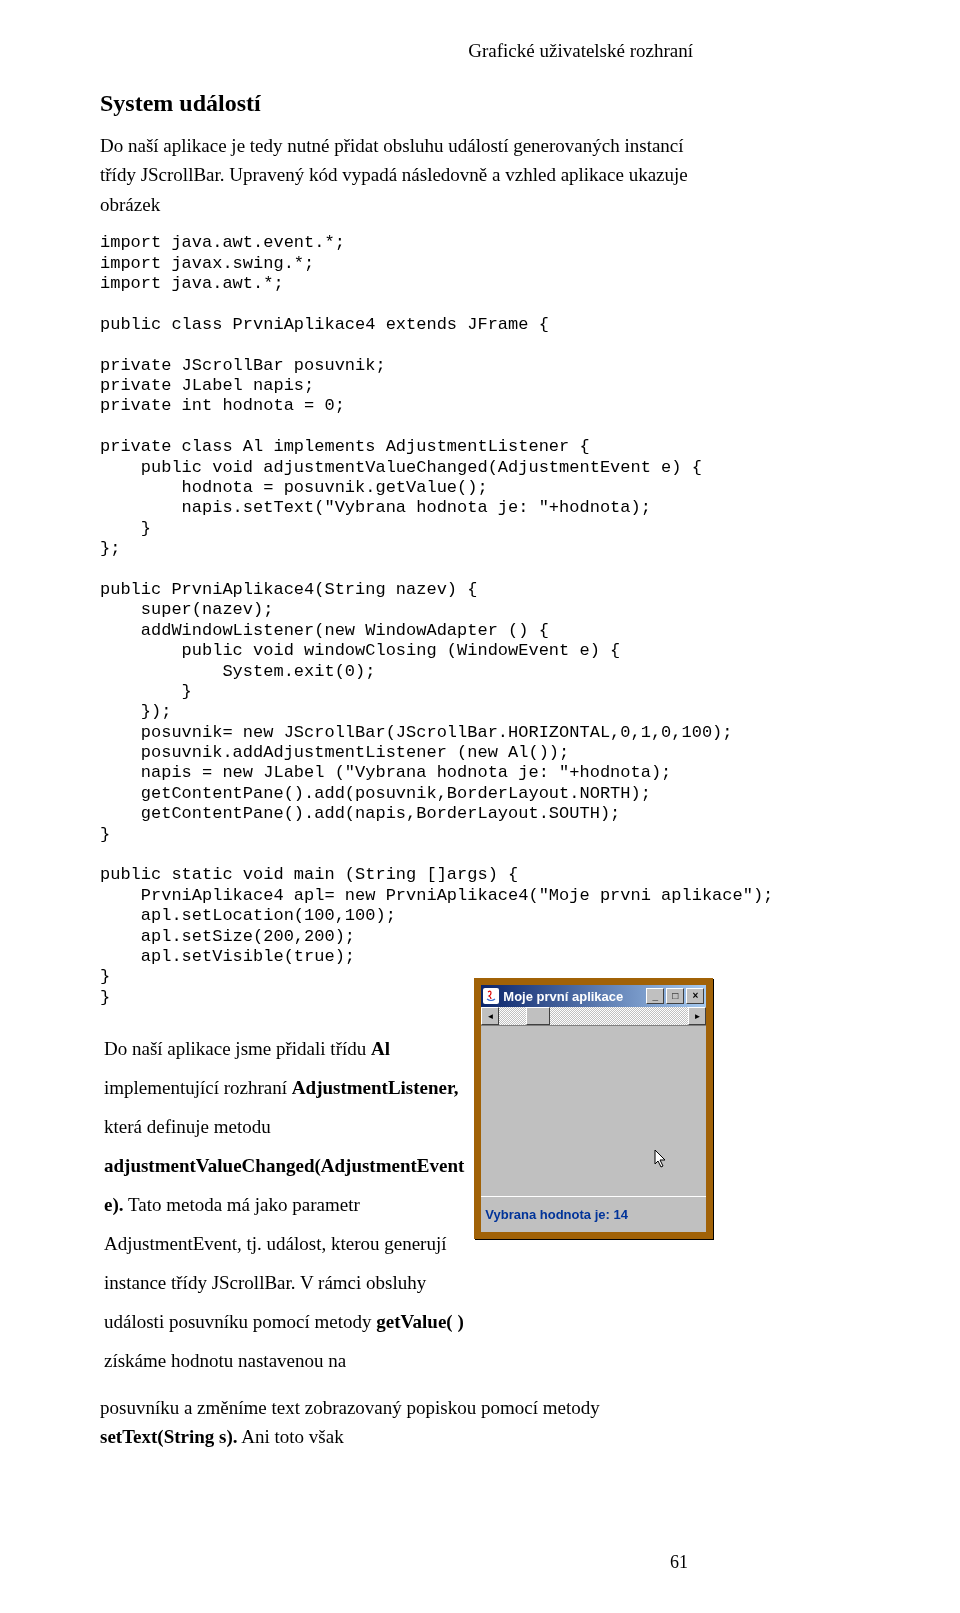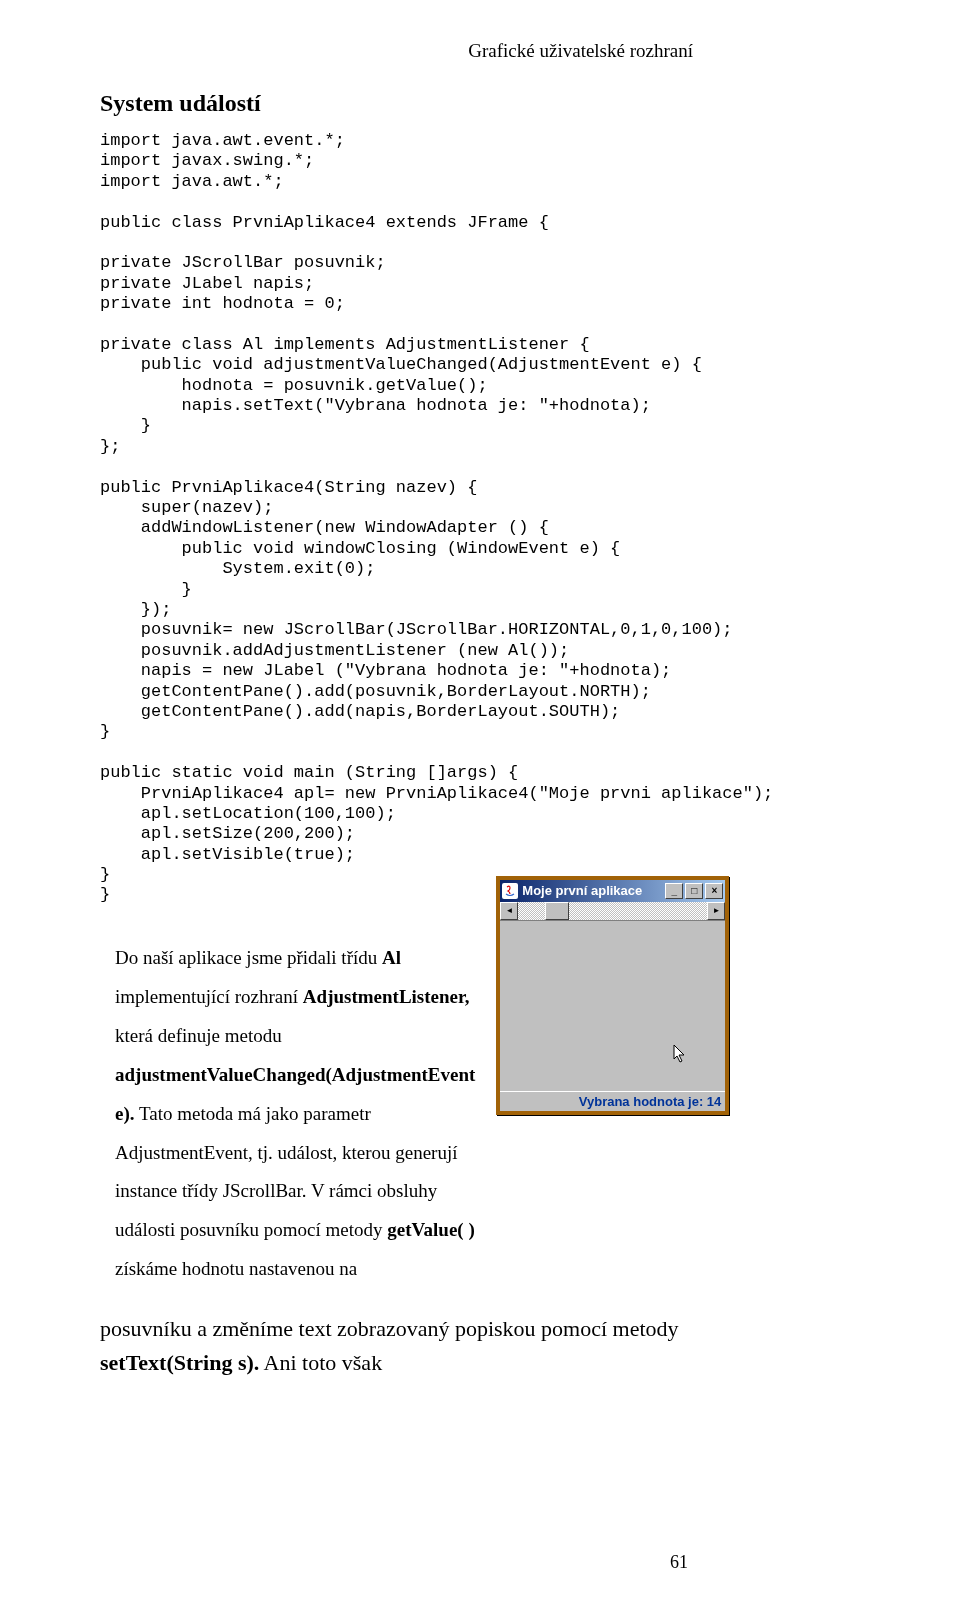--- a/index.html
+++ b/index.html
@@ -42,26 +42,26 @@
   .two-col {
     display: flex;
     align-items: flex-start;
     gap: 6px;
   }
   .two-col .left {
     flex: 1 1 auto;
   }
   .two-col .left p.body {
     line-height: 2.05;
-    margin: 15px;
+    margin: 4px;
   }
   .app-window {
     width: 225px;
     flex: 0 0 225px;
-    border: 4px solid #a16207;
+    border: 7px solid #a16207;
     background: #c0c0c0;
     font-family: Tahoma, Arial, sans-serif;
     font-size: 12px;
     color: #000;
     box-shadow: 1px 1px 0 #000;
     margin-top: -48px;
   }
   .titlebar {
     background: linear-gradient(to right, #0a246a, #a6caf0);
     height: 22px;
@@ -131,47 +131,47 @@
     height: 170px;
     background: #c0c0c0;
     position: relative;
   }
   .cursor {
     position: absolute;
     right: 36px;
     bottom: 24px;
   }
   .status {
-    padding: 2px 4px;
+    padding: 10px 4px;
     color: #003399;
     font-weight: bold;
     font-size: 13px;
     border-top: 1px solid #fff;
-    text-align: right;
   }
   p.final {
-    font-size: 22px;
+    font-size: 19px;
     margin: 8px 0 0 0;
     line-height: 1.55;
   }
   .pagenum {
     position: absolute;
     bottom: 40px;
     right: 80px;
     font-size: 18px;
   }
 </style>
 </head>
 <body>
 
 <div class="page">
   <div class="header-right">Grafické uživatelské rozhraní</div>
 
   <h2 class="section">System událostí</h2>
 
+  <p class="body">Do naší aplikace je tedy nutné přidat obsluhu událostí generovaných instancí třídy JScrollBar. Upravený kód vypadá následovně a vzhled aplikace ukazuje obrázek</p>
 
   <pre class="code">import java.awt.event.*;
 import javax.swing.*;
 import java.awt.*;
 
 public class PrvniAplikace4 extends JFrame {
 
 private JScrollBar posuvnik;
 private JLabel napis;
 private int hodnota = 0;

